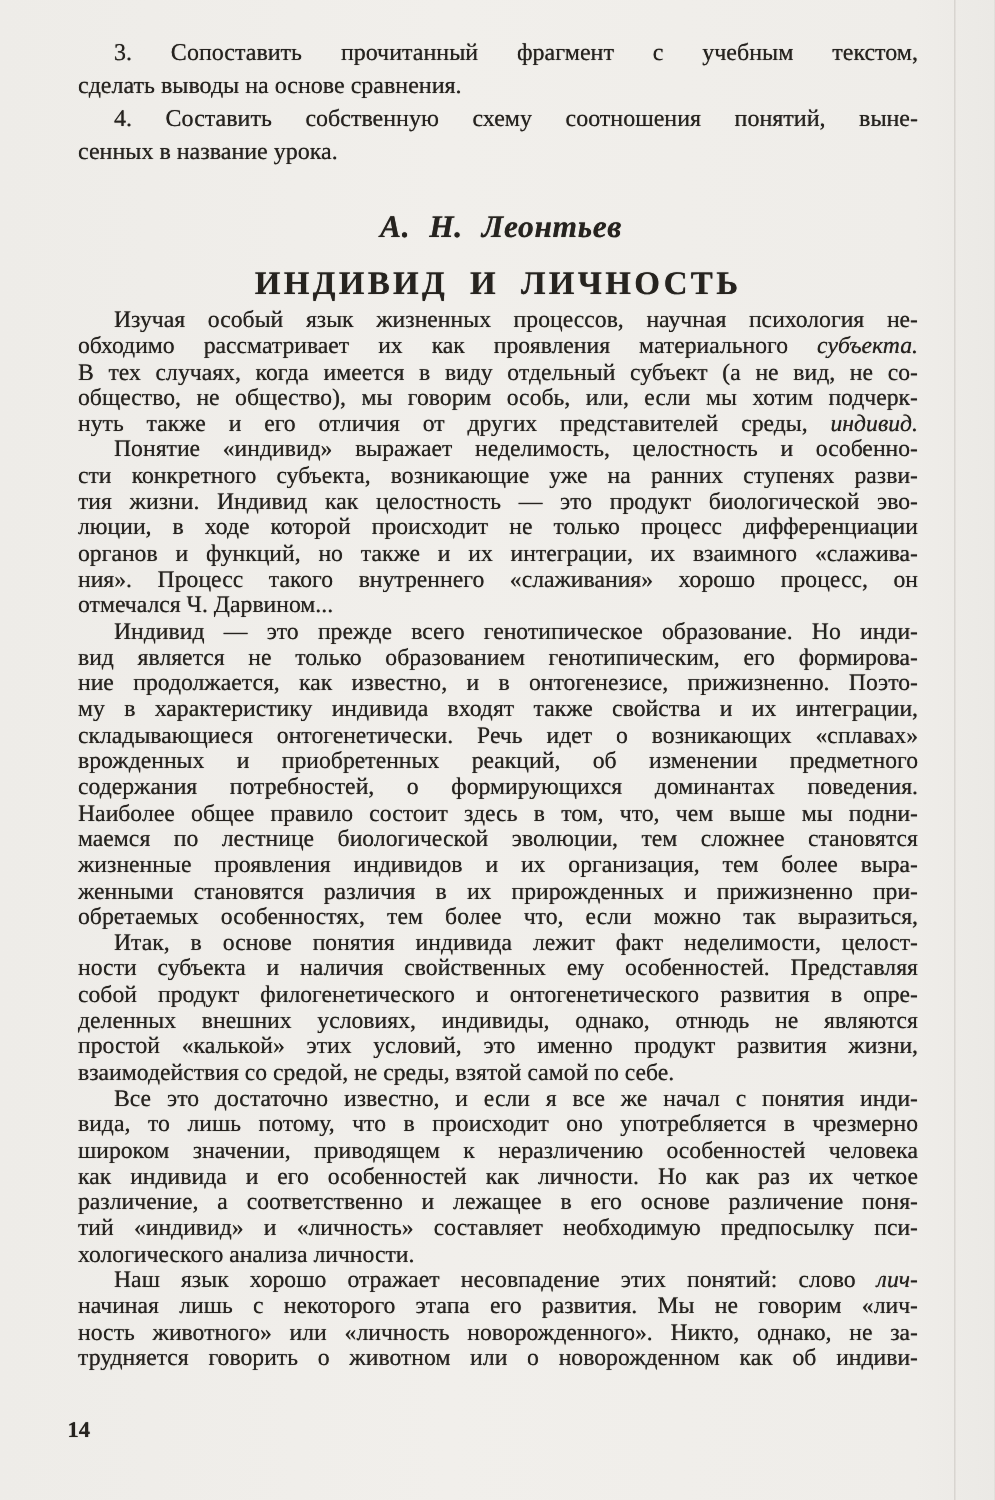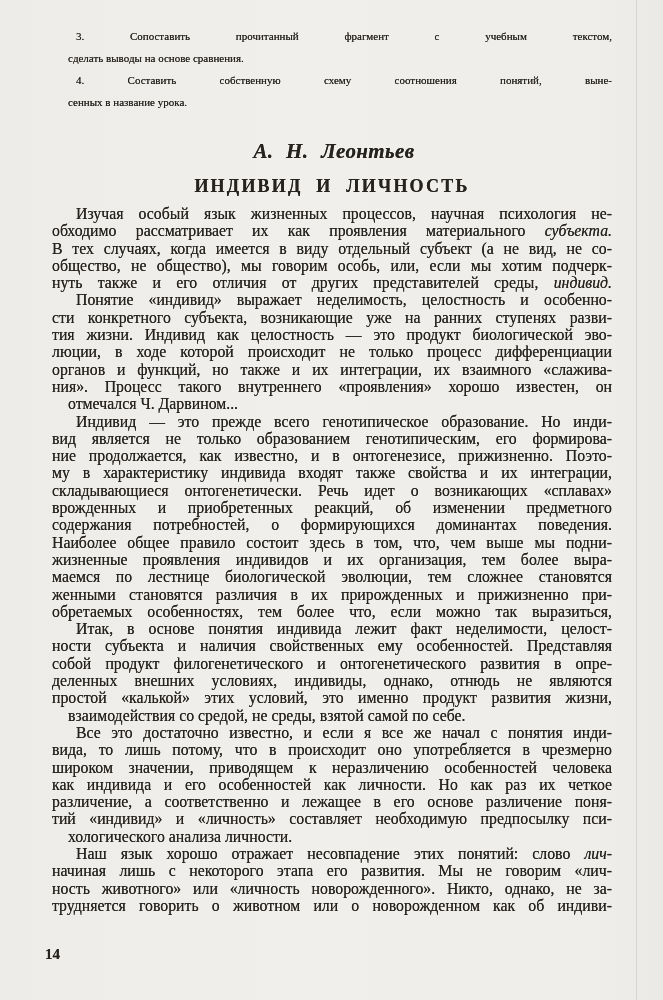--- a/index.html
+++ b/index.html
@@ -17,51 +17,51 @@
   }
   .scan-edge {
     position: absolute; top: 0; left: 636px;
     width: 1px; height: 100%;
     background: rgba(120,115,108,0.18);
   }
   .textcol { position: absolute; left: 52px; width: 560px; }
 
   .intro {
     top: 25px;
-    font-size: 11px;
+    font-size: 16px;
     line-height: 22px;
   }
   .bodytext {
     top: 205px;
     font-size: 15.8px;
     line-height: 17.3px;
   }
   .intro, .bodytext, .author, .title, .pageno {
     text-shadow: 0 0 0.5px rgba(38,35,31,0.85);
   }
   .line {
     text-align: justify;
     text-align-last: justify;
     text-justify: inter-word;
   }
-  .line.short { text-align-last: left; margin-left: 16px; }
+  .line.short { text-align-last: left; }
   .para .line.first { text-indent: 24px; }
   .it { font-style: italic; }
 
   .author {
     position: absolute; top: 139px; left: 54px; width: 560px;
     text-align: center;
     font-size: 21px; font-weight: bold; font-style: italic;
     word-spacing: 7px;
     letter-spacing: 0.4px;
   }
   .title {
     position: absolute; top: 176px; left: 52px; width: 560px;
     text-align: center;
-    font-size: 18px; font-weight: bold;
+    font-size: 22px; font-weight: bold;
     letter-spacing: 2.2px; word-spacing: 7px;
   }
   .pageno {
     position: absolute; top: 946px; left: 45px;
     font-size: 15px;
     font-weight: bold;
   }
 </style>
 </head>
 <body>
@@ -86,34 +86,34 @@
         <div class="line"><span>В тех случаях, когда имеется в виду отдельный субъект (а не вид, не со-</span></div>
         <div class="line"><span>общество, не общество), мы говорим особь, или, если мы хотим подчерк-</span></div>
         <div class="line"><span>нуть также и его отличия от других представителей среды, </span><span class="it">индивид.</span></div>
       </div>
       <div class="para">
         <div class="line first"><span>Понятие «индивид» выражает неделимость, целостность и особенно-</span></div>
         <div class="line"><span>сти конкретного субъекта, возникающие уже на ранних ступенях разви-</span></div>
         <div class="line"><span>тия жизни. Индивид как целостность — это продукт биологической эво-</span></div>
         <div class="line"><span>люции, в ходе которой происходит не только процесс дифференциации</span></div>
         <div class="line"><span>органов и функций, но также и их интеграции, их взаимного «слажива-</span></div>
-        <div class="line"><span>ния». Процесс такого внутреннего «проявления» хорошо известен, он</span></div>
+        <div class="line"><span>ния». Процесс такого внутреннего «слаживания» хорошо процесс, он</span></div>
         <div class="line short"><span>отмечался Ч. Дарвином...</span></div>
       </div>
       <div class="para">
         <div class="line first"><span>Индивид — это прежде всего генотипическое образование. Но инди-</span></div>
         <div class="line"><span>вид является не только образованием генотипическим, его формирова-</span></div>
         <div class="line"><span>ние продолжается, как известно, и в онтогенезисе, прижизненно. Поэто-</span></div>
         <div class="line"><span>му в характеристику индивида входят также свойства и их интеграции,</span></div>
         <div class="line"><span>складывающиеся онтогенетически. Речь идет о возникающих «сплавах»</span></div>
         <div class="line"><span>врожденных и приобретенных реакций, об изменении предметного</span></div>
         <div class="line"><span>содержания потребностей, о формирующихся доминантах поведения.</span></div>
         <div class="line"><span>Наиболее общее правило состоит здесь в том, что, чем выше мы подни-</span></div>
+        <div class="line"><span>маемся по лестнице биологической эволюции, тем сложнее становятся</span></div>
         <div class="line"><span>жизненные проявления индивидов и их организация, тем более выра-</span></div>
-        <div class="line"><span>маемся по лестнице биологической эволюции, тем сложнее становятся</span></div>
         <div class="line"><span>женными становятся различия в их прирожденных и прижизненно при-</span></div>
         <div class="line"><span>обретаемых особенностях, тем более что, если можно так выразиться,</span></div>
       </div>
       <div class="para">
         <div class="line first"><span>Итак, в основе понятия индивида лежит факт неделимости, целост-</span></div>
         <div class="line"><span>ности субъекта и наличия свойственных ему особенностей. Представляя</span></div>
         <div class="line"><span>собой продукт филогенетического и онтогенетического развития в опре-</span></div>
         <div class="line"><span>деленных внешних условиях, индивиды, однако, отнюдь не являются</span></div>
         <div class="line"><span>простой «калькой» этих условий, это именно продукт развития жизни,</span></div>
         <div class="line short"><span>взаимодействия со средой, не среды, взятой самой по себе.</span></div>

